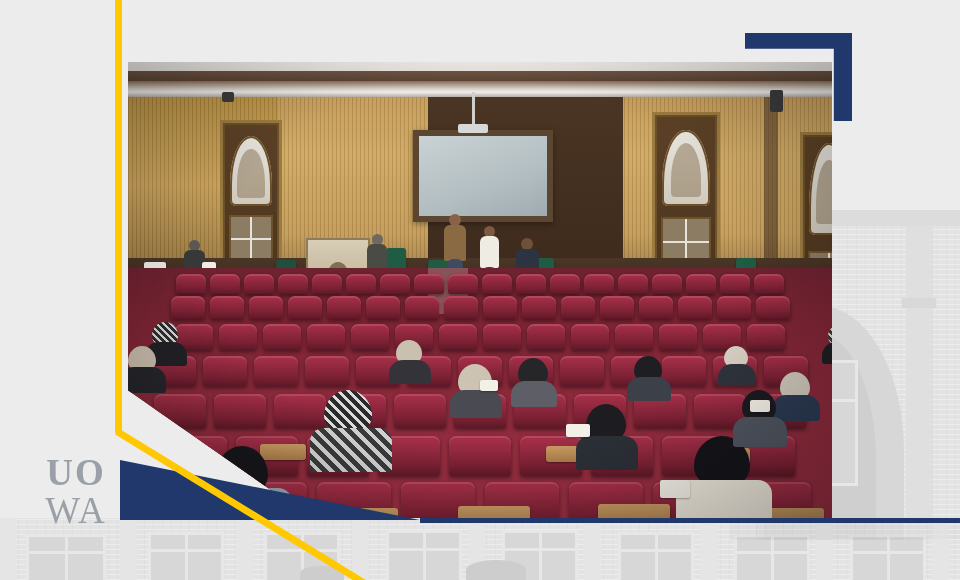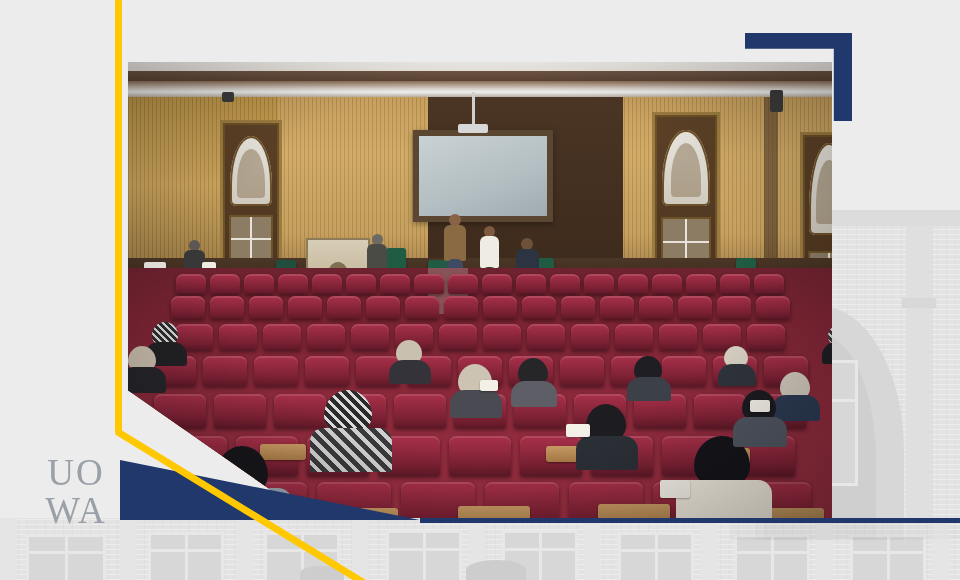--- a/index.html
+++ b/index.html
@@ -124,21 +124,21 @@
     transform-origin:left center;transform:rotate(31.5deg);}
   .navy-tri-bl{position:absolute;left:120px;top:460px;width:300px;height:60px;
     background:#20386B;clip-path:polygon(0 0,100% 100%,0 100%);}
   .navy-tri-tr{position:absolute;left:745px;top:33px;width:107px;height:88px;
     background:#20386B;clip-path:polygon(0 0,100% 0,100% 100%,83% 100%,83% 18%,0 18%);}
   .navy-line-b{position:absolute;left:420px;top:518px;width:540px;height:5px;background:#20386B;}
 
   
   .logo{position:absolute;left:28px;top:455px;width:96px;height:84px;color:#9aa0a8;}
   .logo-row{display:flex;align-items:center;justify-content:center;letter-spacing:2px;}
-  .logo-uo{font-size:37px;line-height:36px;font-weight:400;font-family:"Liberation Serif",serif;}
+  .logo-uo{font-size:37px;line-height:36px;font-weight:700;font-family:"Liberation Serif",serif;}
   .logo-wa{font-size:37px;line-height:40px;font-weight:400;font-family:"Liberation Serif",serif;}
 </style>
 </head>
 <body>
 
 <div class="stage">
 
   <div class="wm wm-right">
     <div class="bld"></div>
     <div class="brick"></div>

